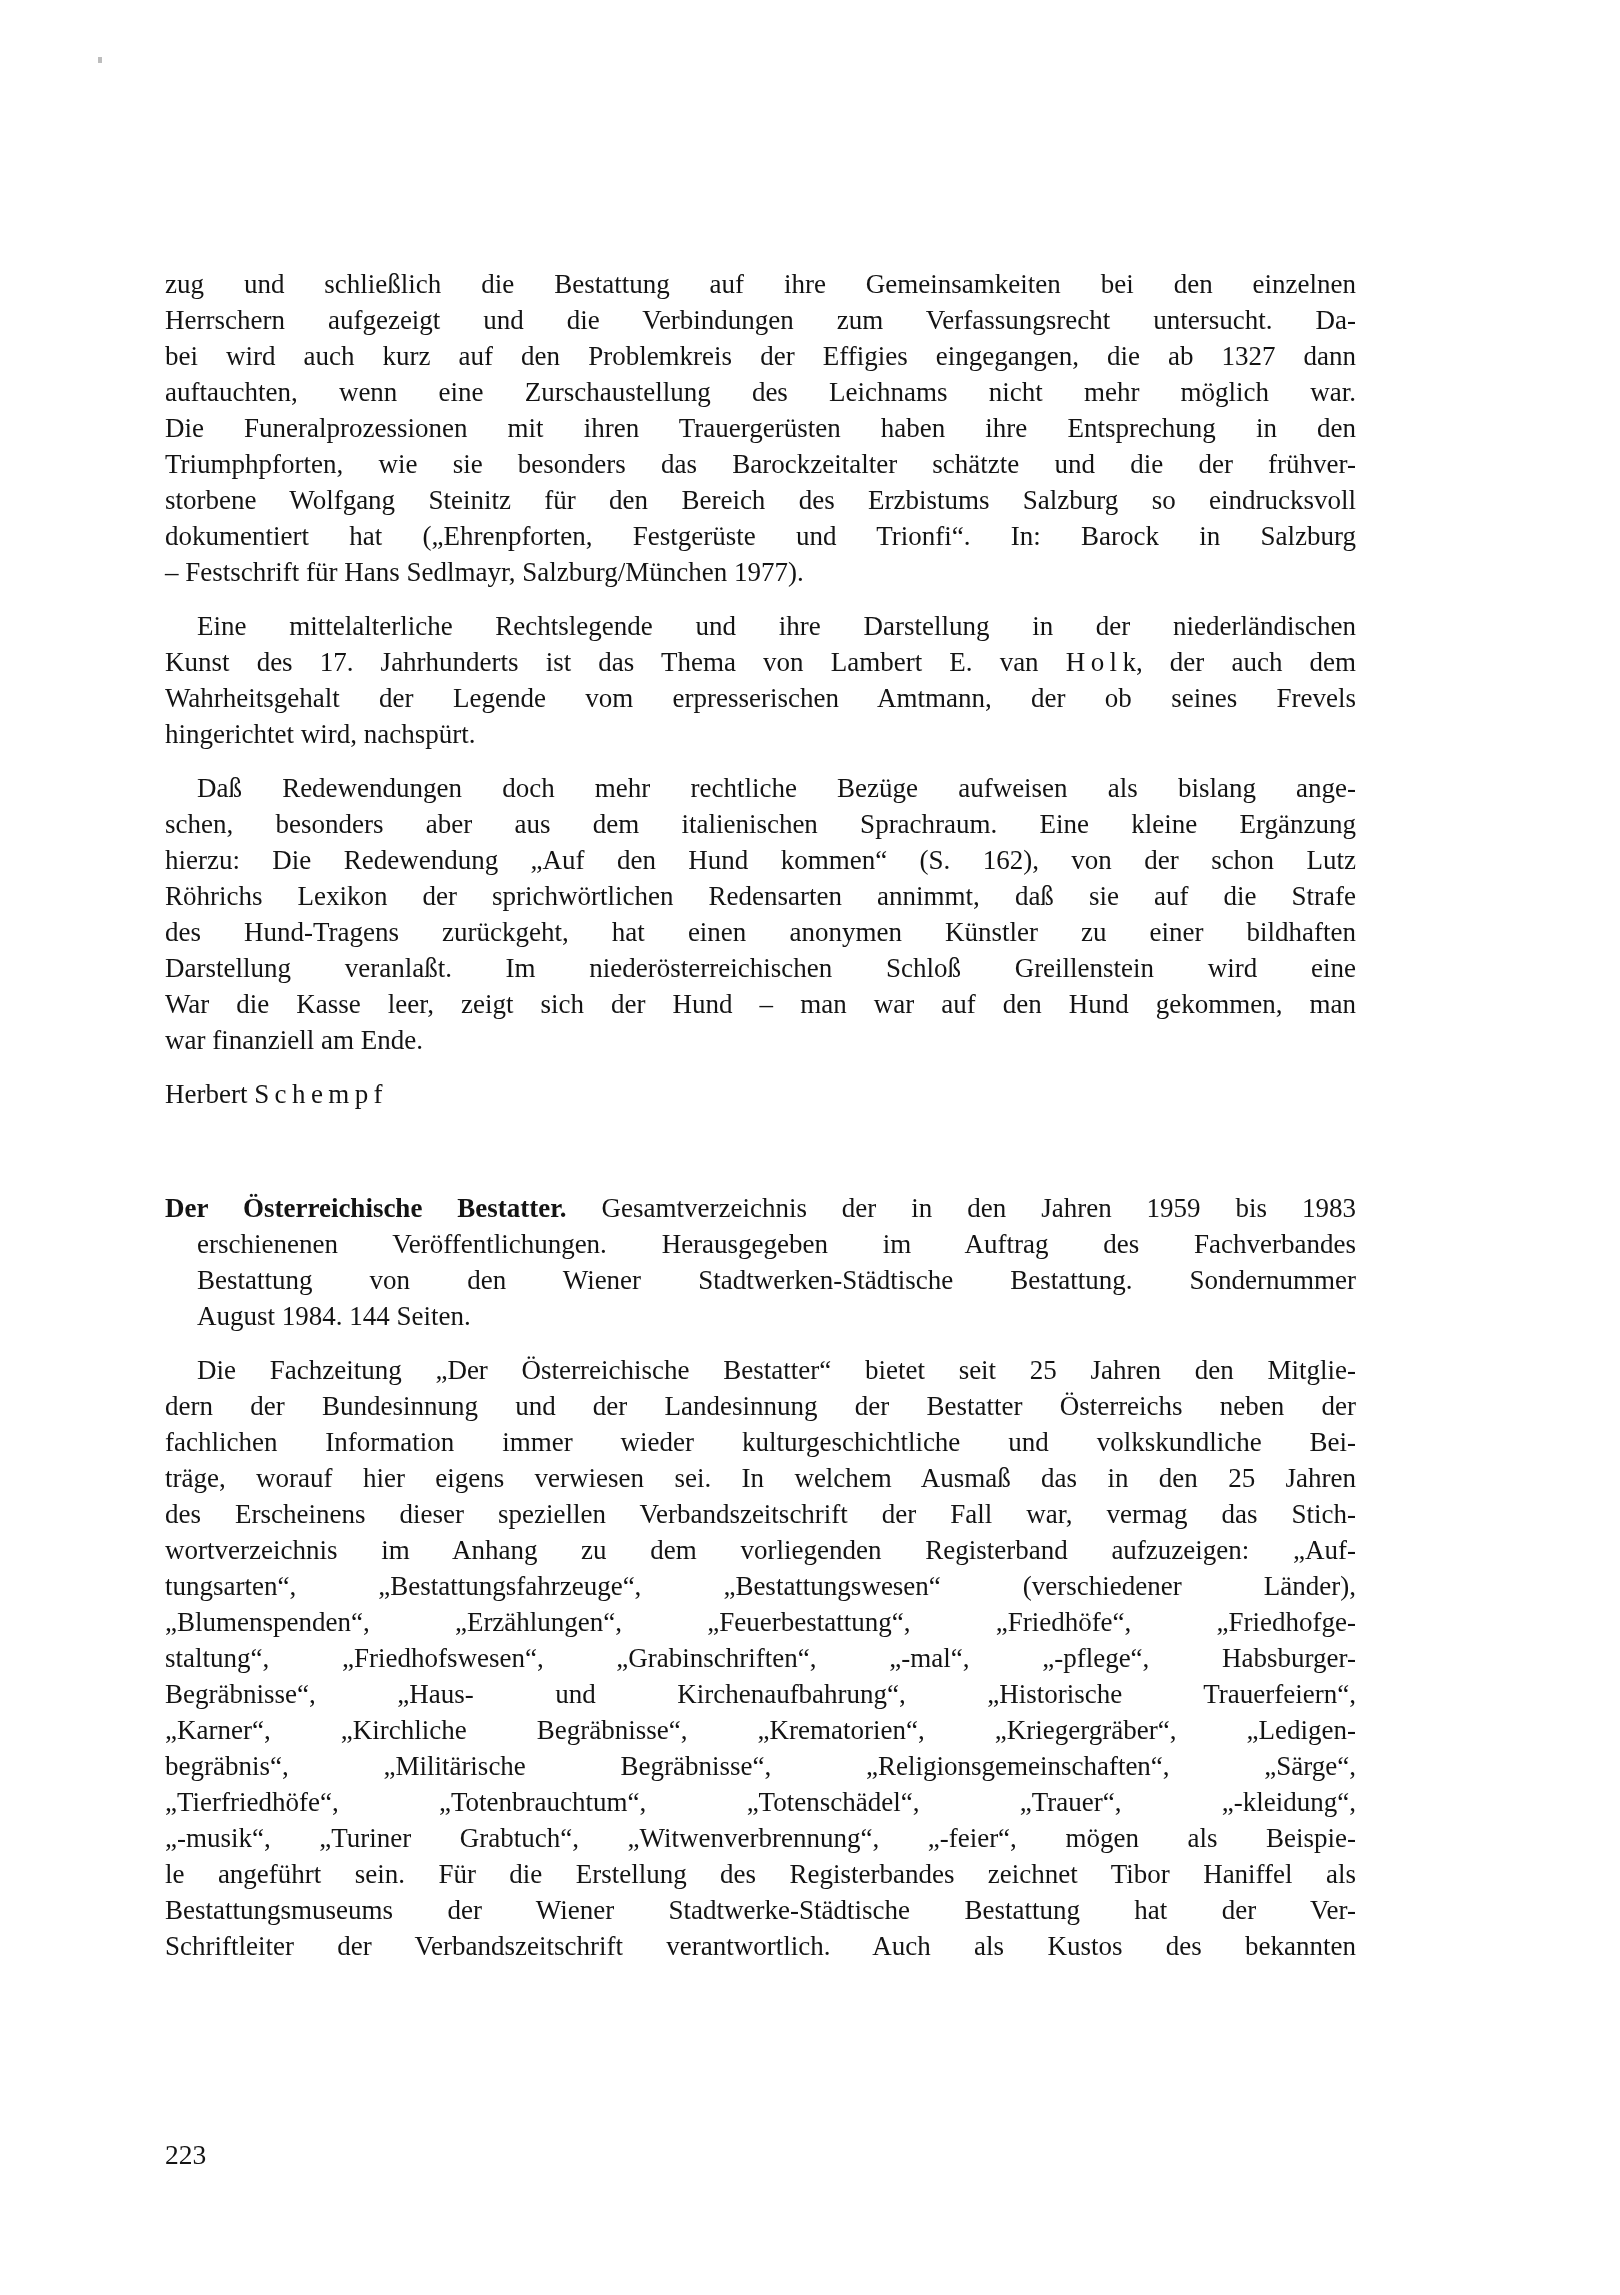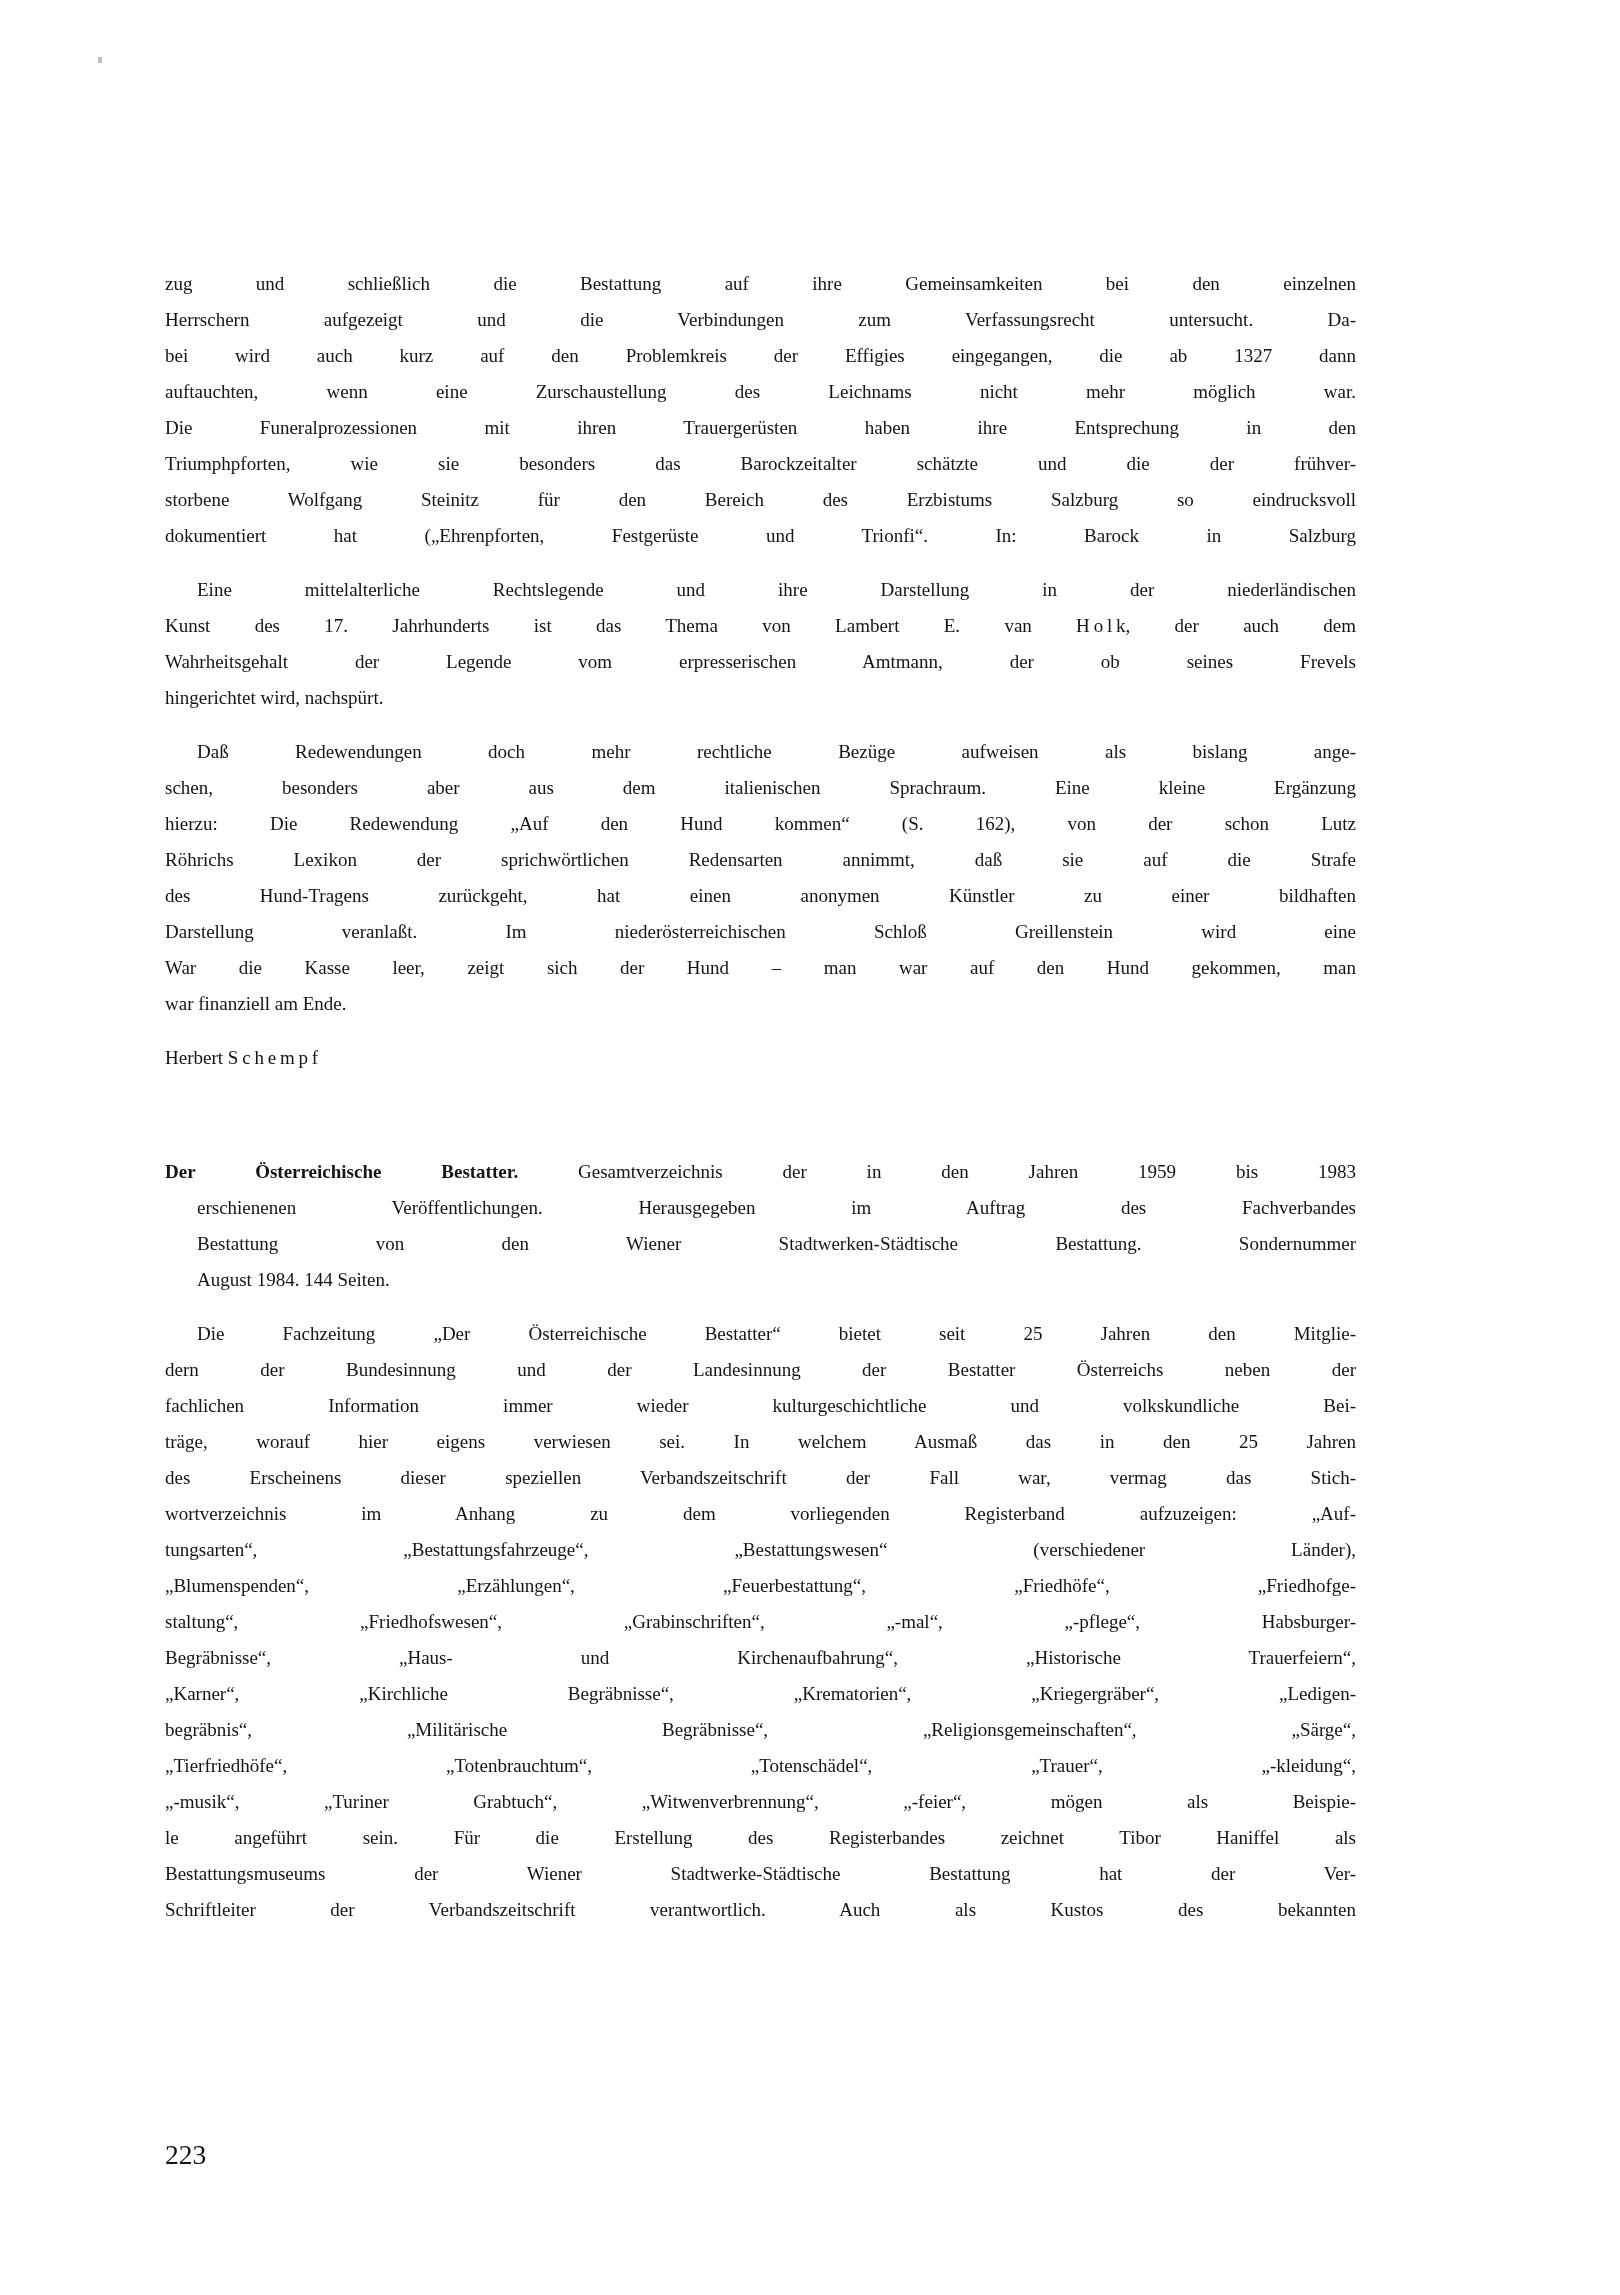--- a/index.html
+++ b/index.html
@@ -22,21 +22,21 @@
     width: 4px;
     height: 5.7px;
     background: #9a9a9a;
     opacity: 0.65;
   }
   .text-column {
     position: absolute;
     left: 165px;
     top: 266px;
     width: 1191px;
-    font-size: 19px;
+    font-size: 27px;
     line-height: 36px;
     -webkit-font-smoothing: antialiased;
   }
   .paragraph { margin: 0 0 18px 0; }
   .line {
     text-align: justify;
     text-align-last: justify;
     white-space: normal;
   }
   .line.last {
@@ -68,20 +68,21 @@
 <div class="text-column">
     <div class="paragraph">
       <div class="line">zug und schließlich die Bestattung auf ihre Gemeinsamkeiten bei den einzelnen</div>
       <div class="line">Herrschern aufgezeigt und die Verbindungen zum Verfassungsrecht untersucht. Da-</div>
       <div class="line">bei wird auch kurz auf den Problemkreis der Effigies eingegangen, die ab 1327 dann</div>
       <div class="line">auftauchten, wenn eine Zurschaustellung des Leichnams nicht mehr möglich war.</div>
       <div class="line">Die Funeralprozessionen mit ihren Trauergerüsten haben ihre Entsprechung in den</div>
       <div class="line">Triumphpforten, wie sie besonders das Barockzeitalter schätzte und die der frühver-</div>
       <div class="line">storbene Wolfgang Steinitz für den Bereich des Erzbistums Salzburg so eindrucksvoll</div>
       <div class="line">dokumentiert hat („Ehrenpforten, Festgerüste und Trionfi“. In: Barock in Salzburg</div>
+      <div class="line last">– Festschrift für Hans Sedlmayr, Salzburg/München 1977).</div>
     </div>
     <div class="paragraph">
       <div class="line indent">Eine mittelalterliche Rechtslegende und ihre Darstellung in der niederländischen</div>
       <div class="line">Kunst des 17. Jahrhunderts ist das Thema von Lambert E. van H o l k, der auch dem</div>
       <div class="line">Wahrheitsgehalt der Legende vom erpresserischen Amtmann, der ob seines Frevels</div>
       <div class="line last">hingerichtet wird, nachspürt.</div>
     </div>
     <div class="paragraph">
       <div class="line indent">Daß Redewendungen doch mehr rechtliche Bezüge aufweisen als bislang ange-</div>
       <div class="line">schen, besonders aber aus dem italienischen Sprachraum. Eine kleine Ergänzung</div>

